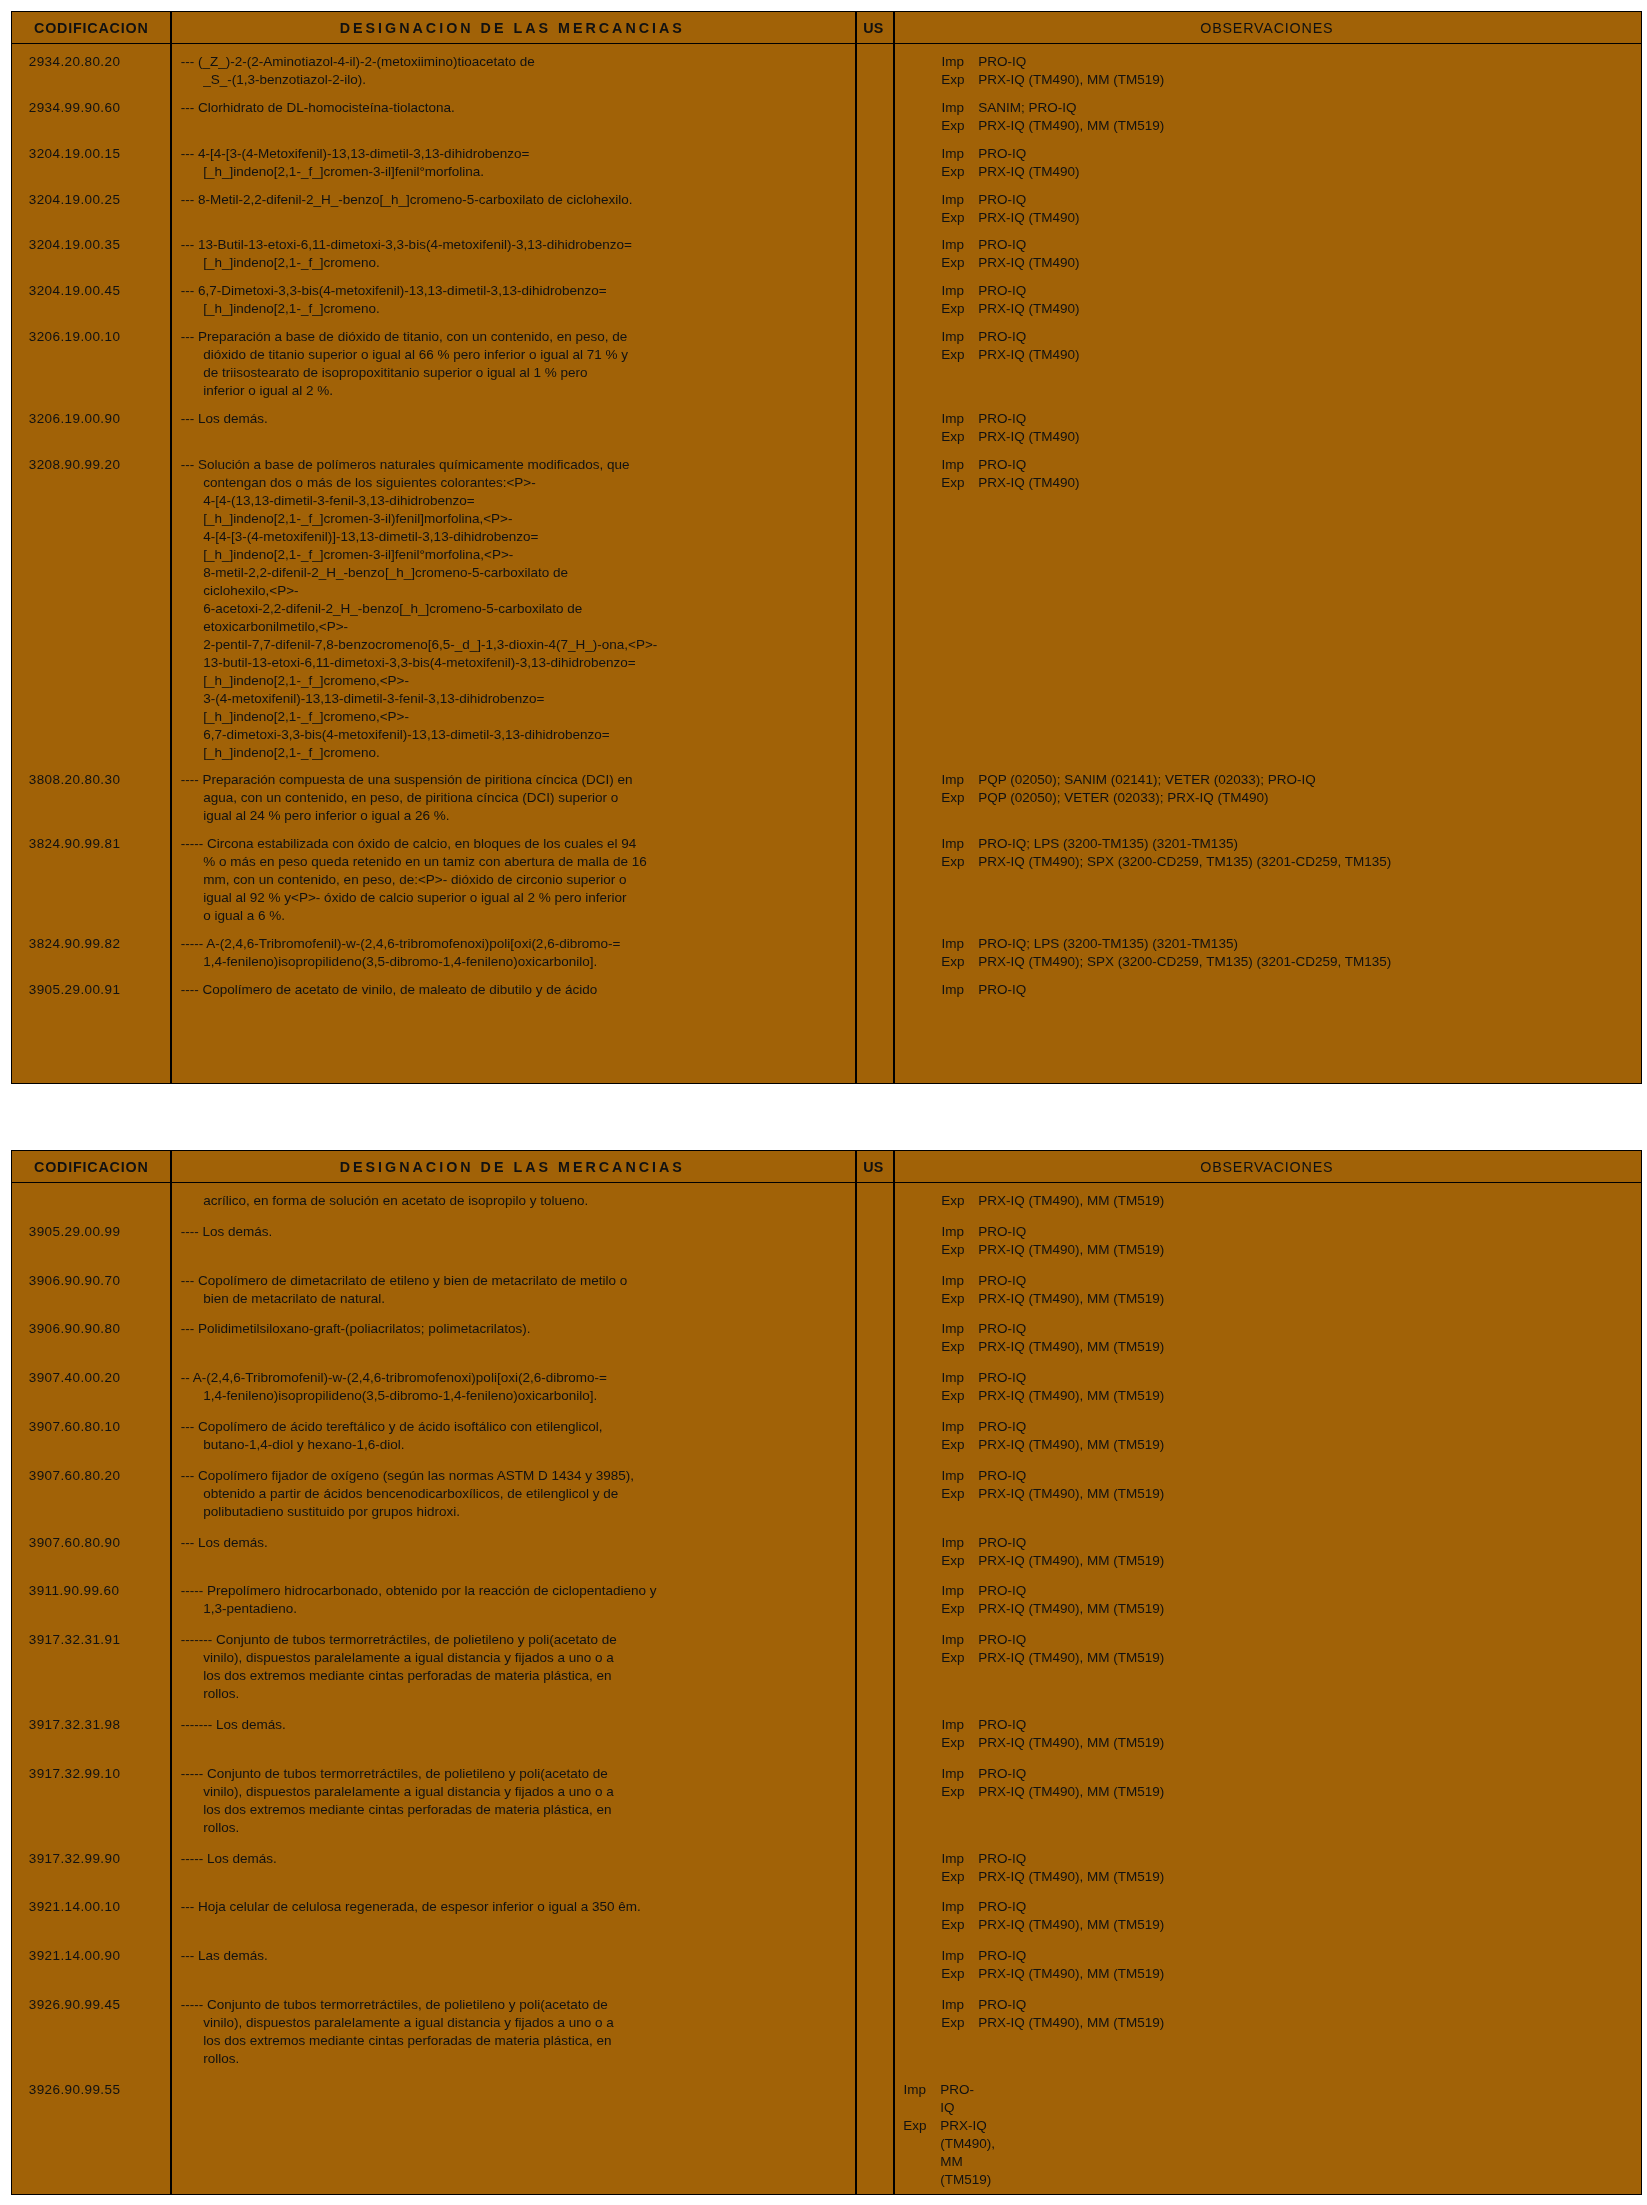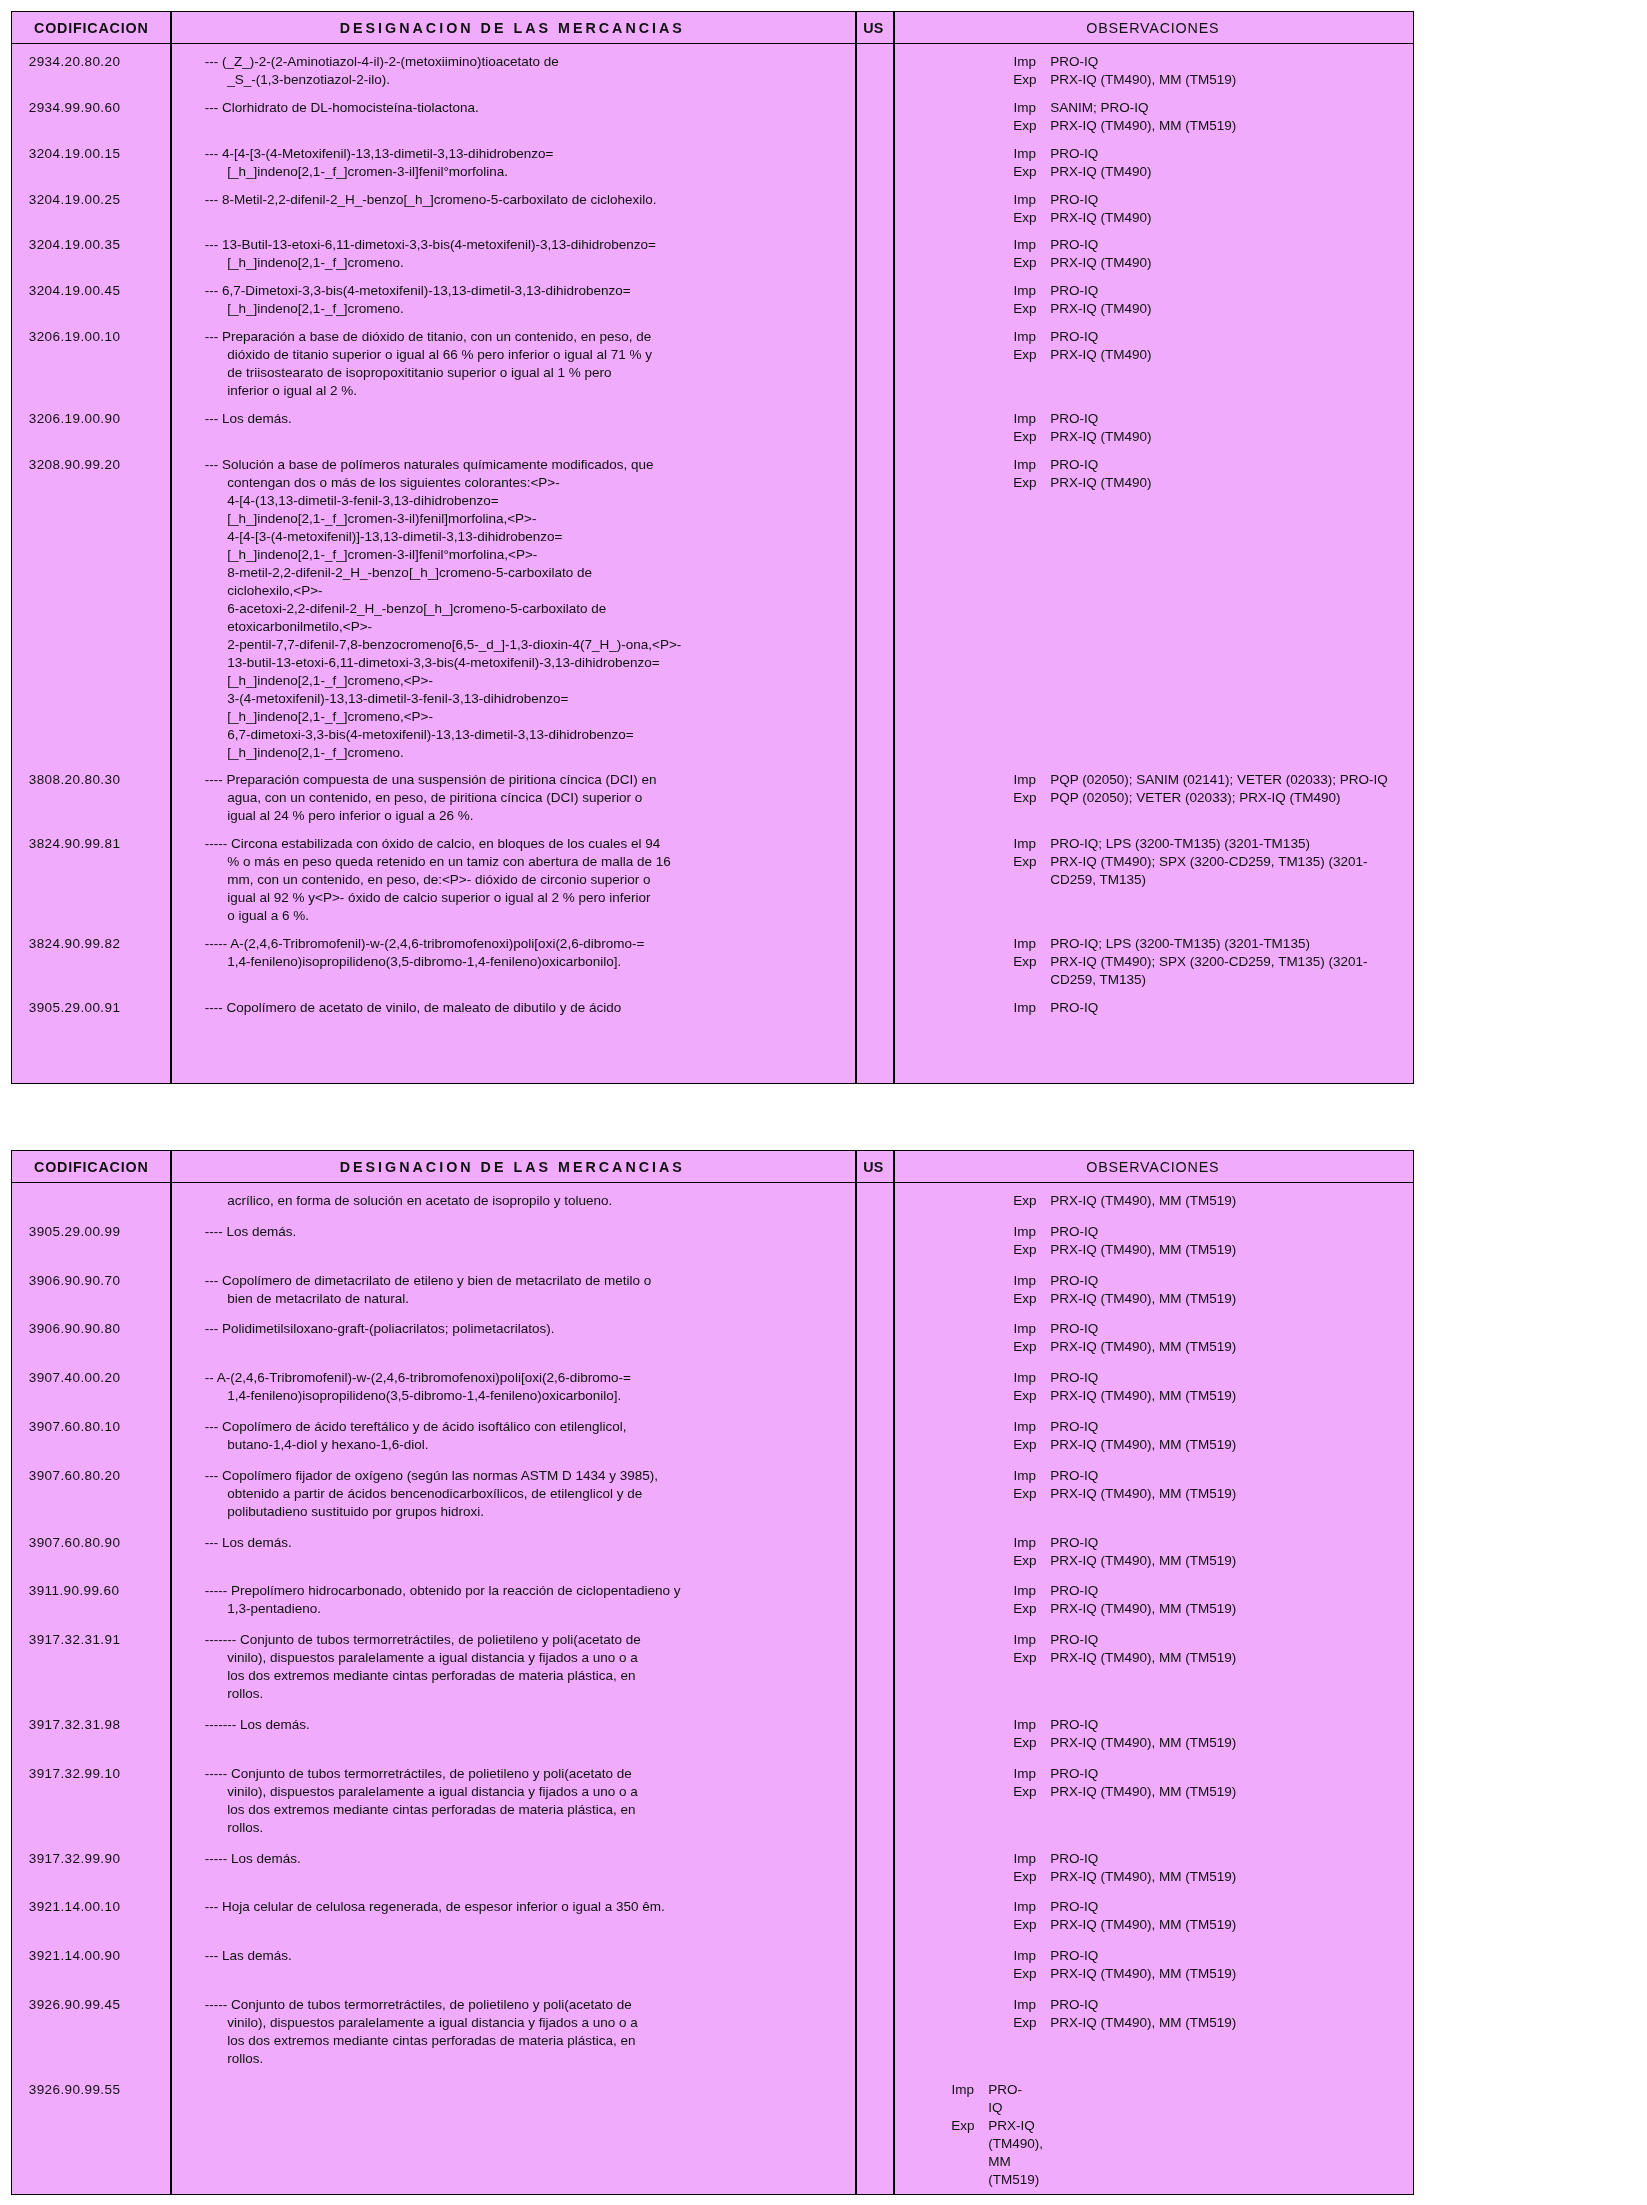--- a/index.html
+++ b/index.html
@@ -10,24 +10,24 @@
   body {
     width: 1648px;
     height: 2205px;
     position: relative;
     font-family: "Liberation Sans", "DejaVu Sans", sans-serif;
     color: #111;
   }
   .sheet {
     position: absolute;
     left: 11.3px;
-    width: 1403px;
+    width: 1631px;
     border: 1.5px solid #000;
     box-sizing: border-box;
-    background: #f0abfc;
+    background: #a16207;
     overflow: hidden;
   }
   .sheet.t1 { top: 11.3px;  height: 1073px; }
   .sheet.t2 { top: 1150px; height: 1045px; }
 
   .vline {
     position: absolute;
     top: 0;
     bottom: 0;
     width: 1.5px;
@@ -56,21 +56,20 @@
   .th.designation { letter-spacing: 3px; }
   .th.us { letter-spacing: 0; font-weight: bold; }
   .th.observations { font-weight: normal; letter-spacing: 0.8px; }
 
   .tbody { padding-top: 9px; }
 
   .row {
     display: grid;
     grid-template-columns: 158px 684px 38px 1fr;
     align-items: start;
-    gap: 24px;
   }
   .t1 .row { margin-bottom: 9.8px; }
   .t2 .row { margin-bottom: 12.8px; }
 
   .cell { font-size: 13.5px; line-height: 18px; }
 
   .cell.code {
     padding-left: 16.5px;
     letter-spacing: 0.4px;
     white-space: nowrap;

